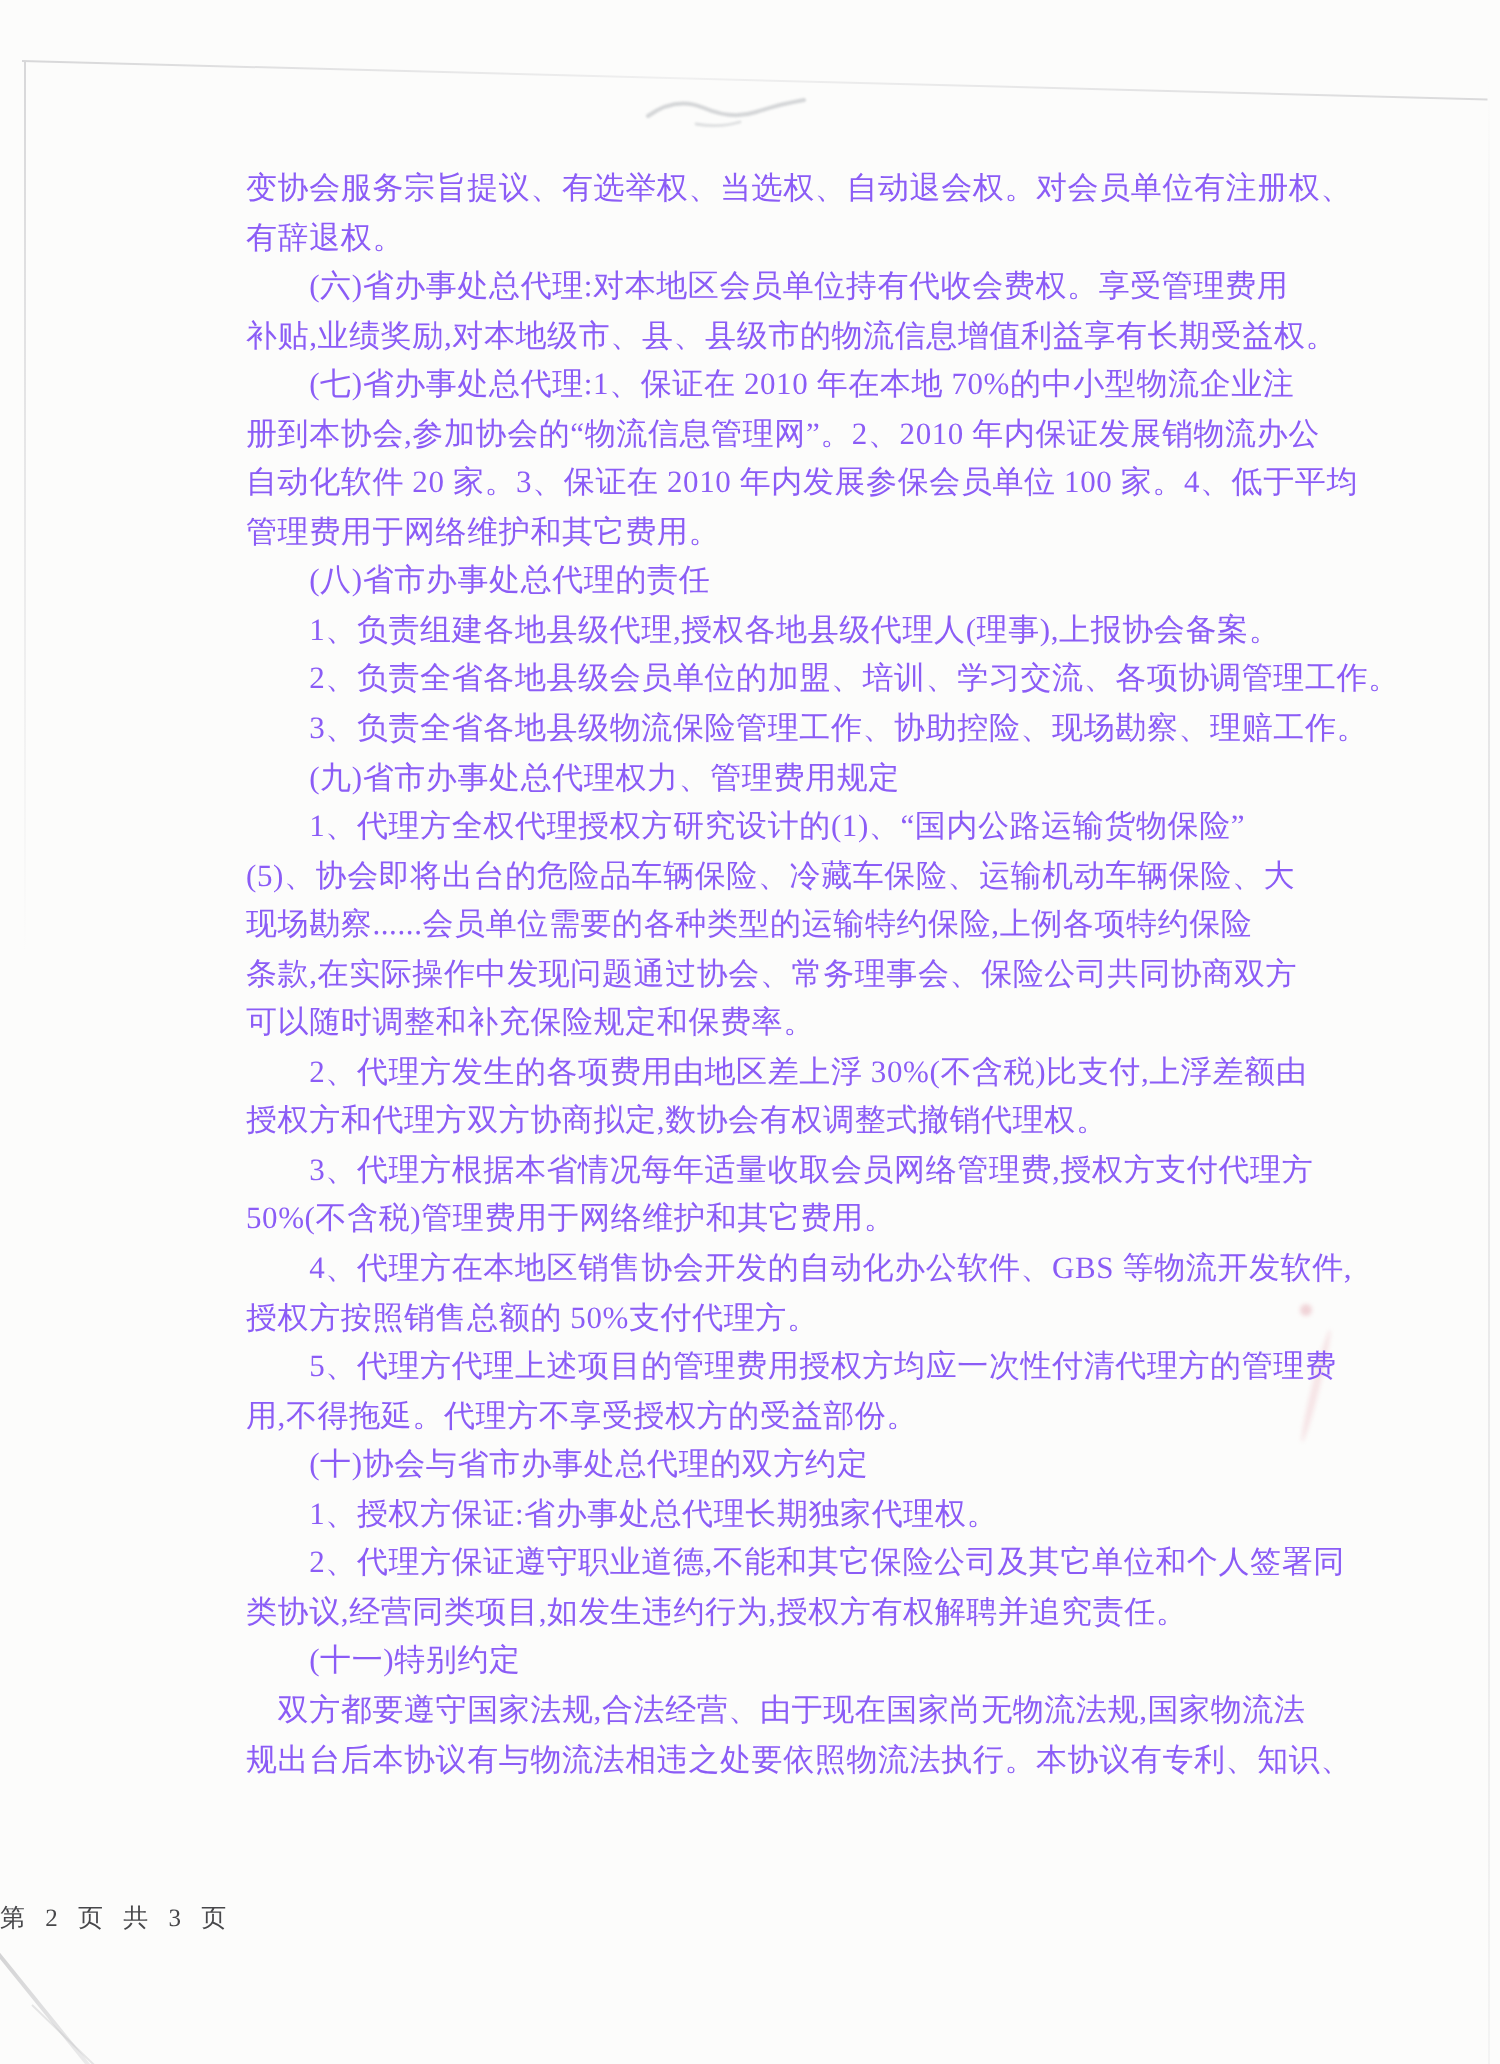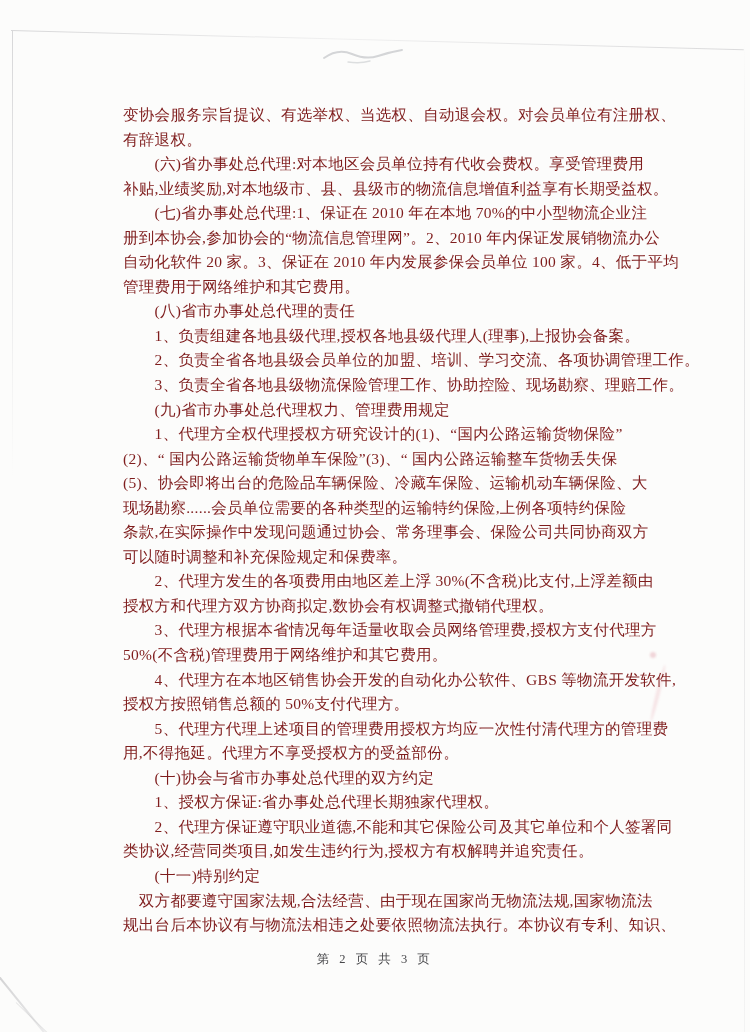--- a/index.html
+++ b/index.html
@@ -52,27 +52,26 @@
     position: absolute; left: 8px; top: 24px; width: 4px; height: 58px;
     border-radius: 50%; background: rgba(226,150,162,.45);
     transform: rotate(14deg);
   }
   
   .doc-text {
     position: absolute; left: 123px; top: 83px;
     width: 576px;
     font-size: 15.5px; line-height: 24.55px;
     letter-spacing: .3px;
-    color: #7f1d1d;
-    margin-top: 20px;
+    color: #8b5cf6;
   }
   .line { height: 24.55px; white-space: nowrap; }
   .footer {
     position: absolute; left: 0; top: 951px;
-    width: 750px; text-align: center;
+    width: 750px; 
     font-size: 12.5px; letter-spacing: 3.5px;
     color: #47474a;
   }
 </style>
 </head>
 <body>
 
 <div class="scan-page">
 
   <div class="edge-top"></div>
@@ -99,21 +98,20 @@
     <div class="line">　　(七)省办事处总代理:1、保证在 2010 年在本地 70%的中小型物流企业注</div>
     <div class="line">册到本协会,参加协会的“物流信息管理网”。2、2010 年内保证发展销物流办公</div>
     <div class="line">自动化软件 20 家。3、保证在 2010 年内发展参保会员单位 100 家。4、低于平均</div>
     <div class="line">管理费用于网络维护和其它费用。</div>
     <div class="line">　　(八)省市办事处总代理的责任</div>
     <div class="line">　　1、负责组建各地县级代理,授权各地县级代理人(理事),上报协会备案。</div>
     <div class="line">　　2、负责全省各地县级会员单位的加盟、培训、学习交流、各项协调管理工作。</div>
     <div class="line">　　3、负责全省各地县级物流保险管理工作、协助控险、现场勘察、理赔工作。</div>
     <div class="line">　　(九)省市办事处总代理权力、管理费用规定</div>
     <div class="line">　　1、代理方全权代理授权方研究设计的(1)、“国内公路运输货物保险”</div>
-    <div class="line">(2)、“ 国内公路运输货物单车保险”(3)、“ 国内公路运输整车货物丢失保</div>
     <div class="line">(5)、协会即将出台的危险品车辆保险、冷藏车保险、运输机动车辆保险、大</div>
     <div class="line">现场勘察......会员单位需要的各种类型的运输特约保险,上例各项特约保险</div>
     <div class="line">条款,在实际操作中发现问题通过协会、常务理事会、保险公司共同协商双方</div>
     <div class="line">可以随时调整和补充保险规定和保费率。</div>
     <div class="line">　　2、代理方发生的各项费用由地区差上浮 30%(不含税)比支付,上浮差额由</div>
     <div class="line">授权方和代理方双方协商拟定,数协会有权调整式撤销代理权。</div>
     <div class="line">　　3、代理方根据本省情况每年适量收取会员网络管理费,授权方支付代理方</div>
     <div class="line">50%(不含税)管理费用于网络维护和其它费用。</div>
     <div class="line">　　4、代理方在本地区销售协会开发的自动化办公软件、GBS 等物流开发软件,</div>
     <div class="line">授权方按照销售总额的 50%支付代理方。</div>

